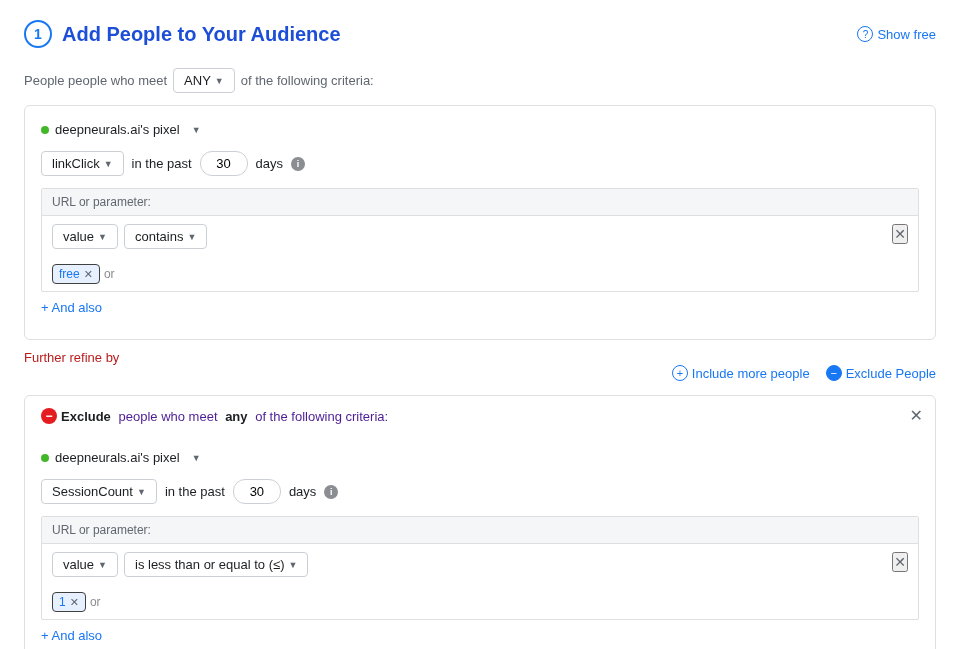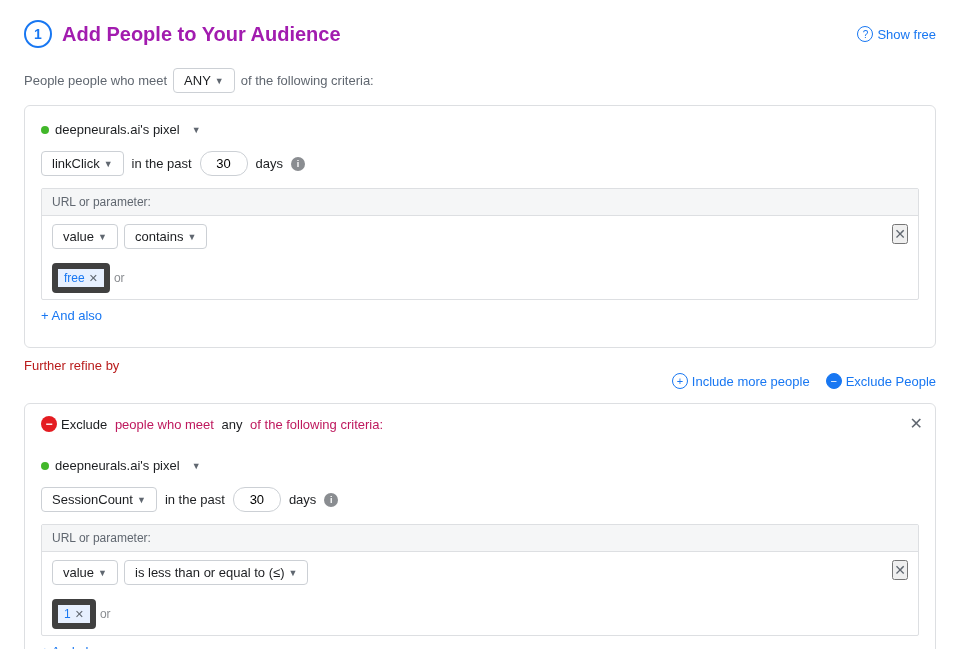--- a/index.html
+++ b/index.html
@@ -36,21 +36,21 @@
       align-items: center;
       justify-content: center;
       font-weight: 600;
       font-size: 14px;
       flex-shrink: 0;
     }
 
     .page-title {
       font-size: 20px;
       font-weight: 600;
-      color: #a21caf;
+      color: #1d4ed8;
     }
 
     .show-tips-btn {
       display: flex;
       align-items: center;
       gap: 4px;
       color: #1877f2;
       font-size: 13px;
       cursor: pointer;
       background: none;
@@ -198,21 +198,21 @@
       min-height: 34px;
       flex-wrap: wrap;
       gap: 4px;
     }
 
     .tag {
       display: inline-flex;
       align-items: center;
       gap: 4px;
       background: #e7f0ff;
-      border: 6px solid #404040;
+      border: 1px solid #404040;
       border-radius: 4px;
       padding: 2px 6px;
       font-size: 12px;
       color: #1877f2;
       justify-content: flex-end;
     }
 
     .tag-remove {
       cursor: pointer;
       color: #606770;
@@ -311,25 +311,25 @@
       background: #e41c21;
       display: flex;
       align-items: center;
       justify-content: center;
       color: #fff;
       font-size: 12px;
       font-weight: bold;
     }
 
     .static-text {
-      color: #be185d;
+      color: #4c1d95;
     }
 
     .bold-text {
-      font-weight: 400;
+      font-weight: 700;
       color: #1c1e21;
     }
   </style>
 </head>
 <body>
 
 
 
 
 <div class="header-row">

